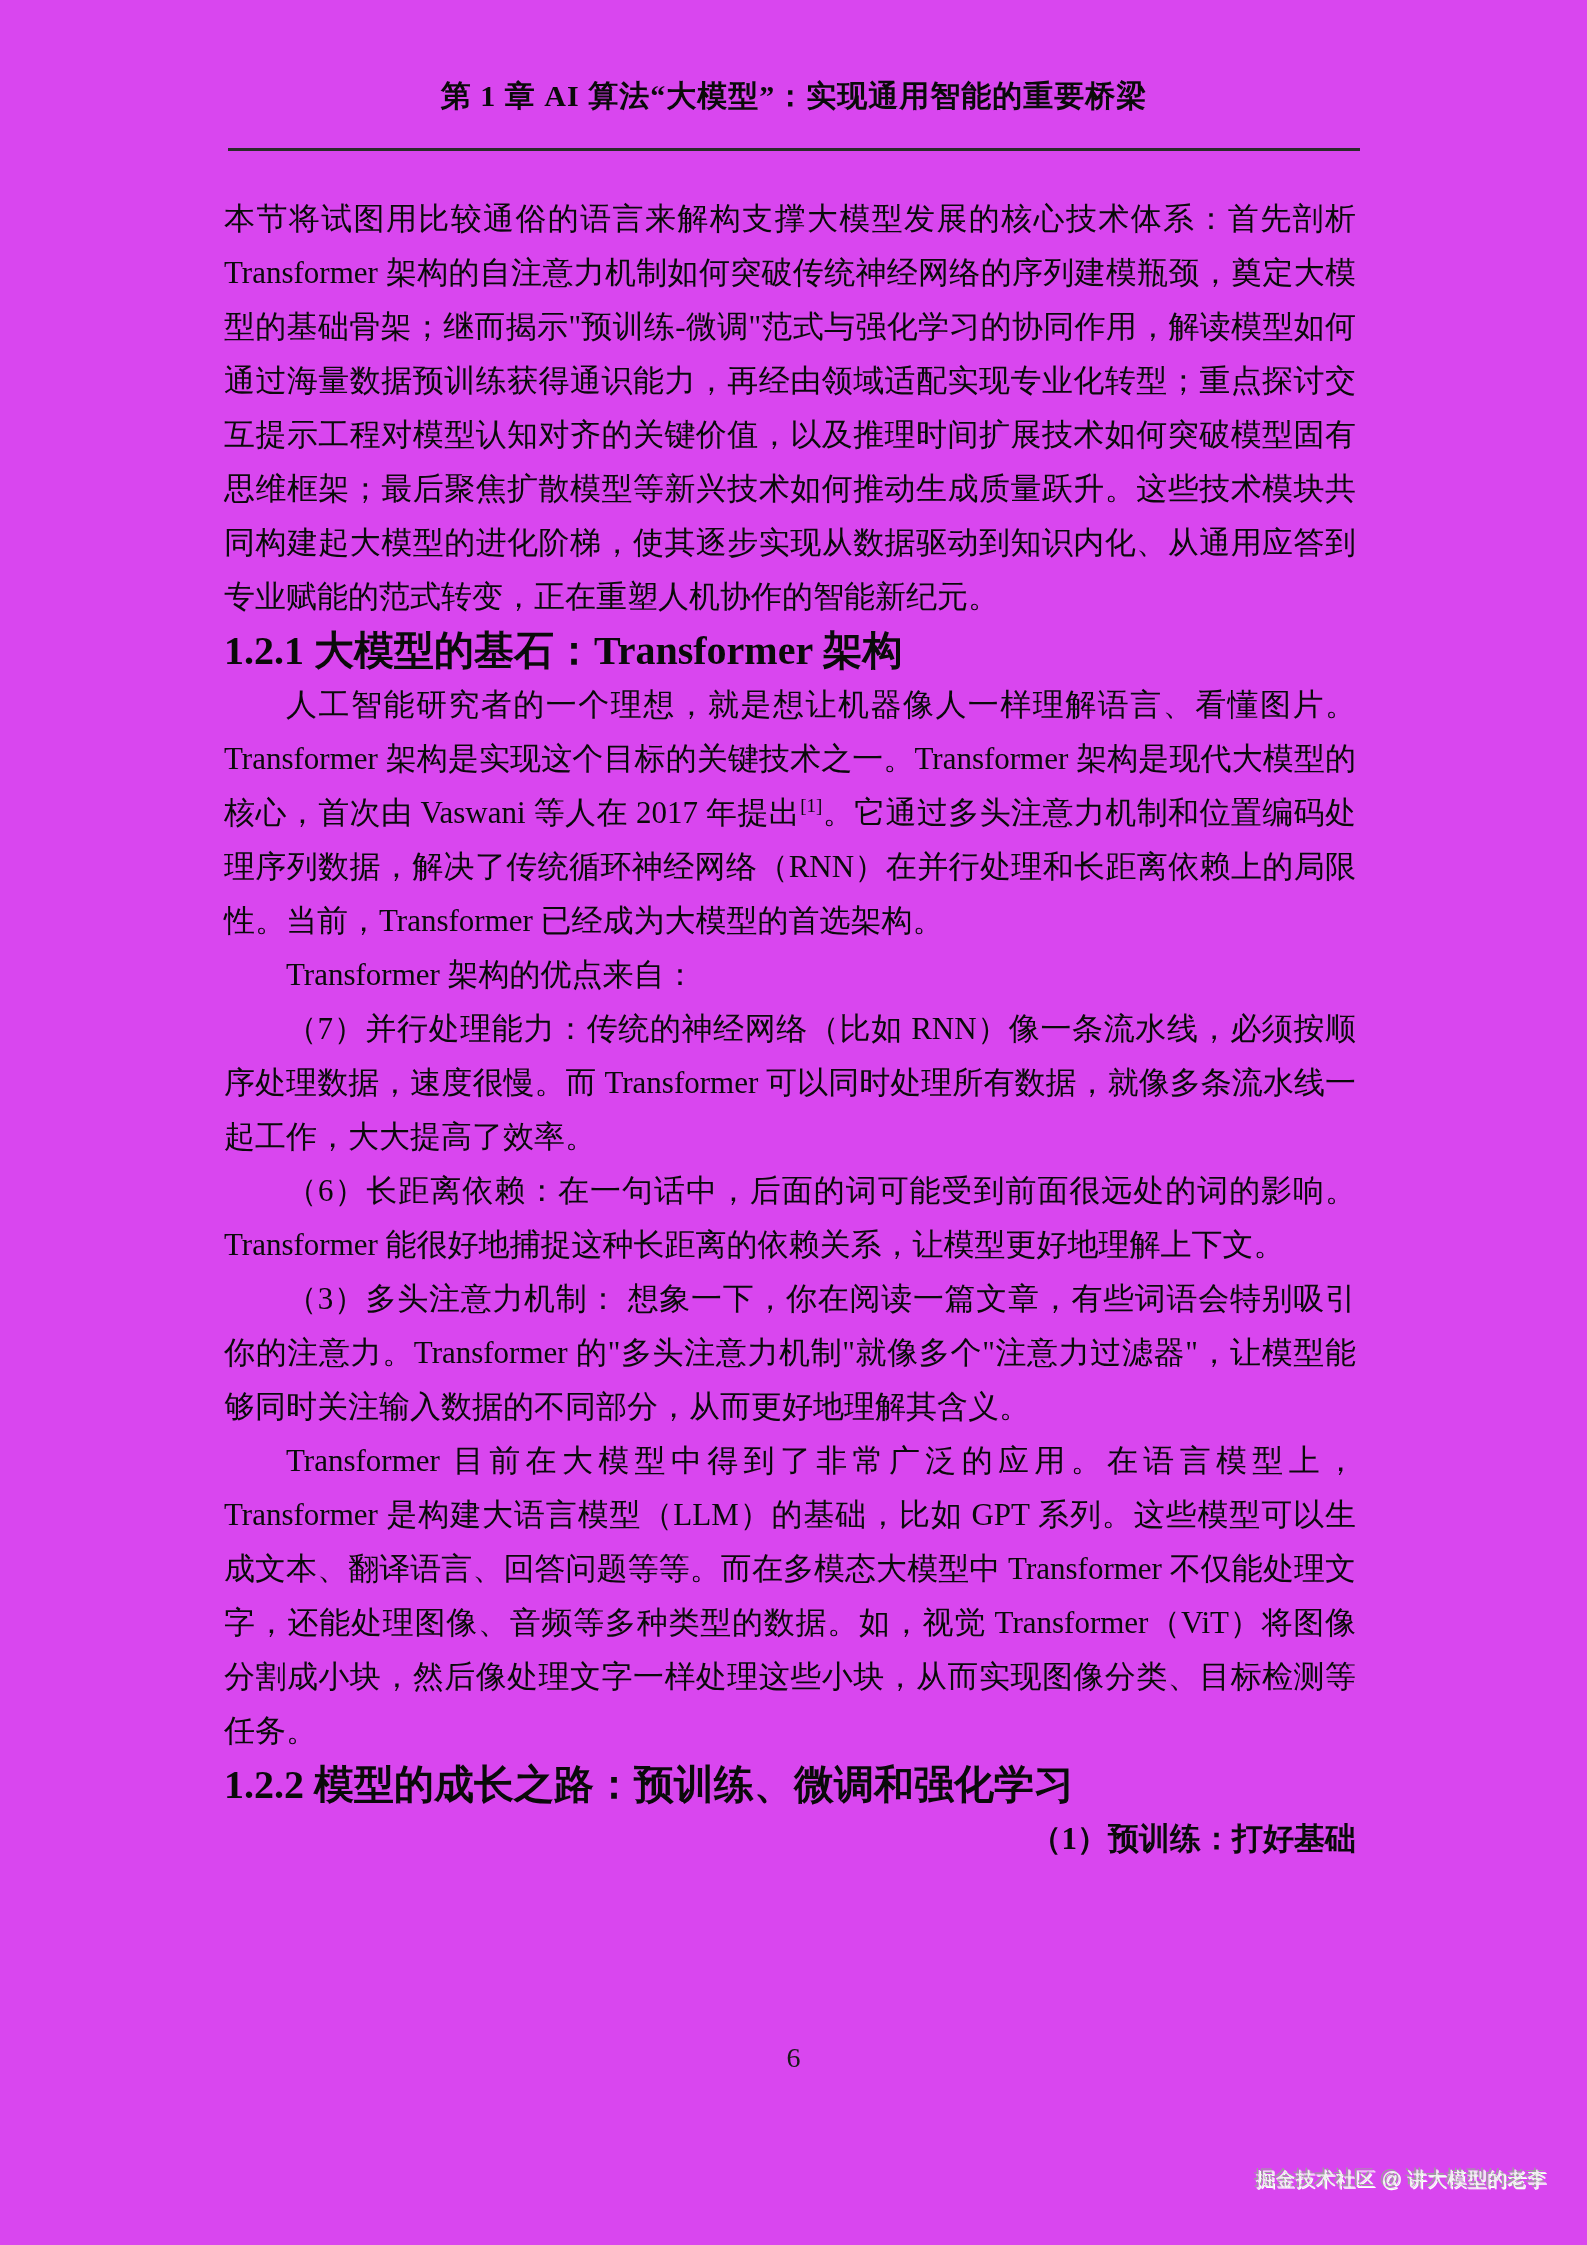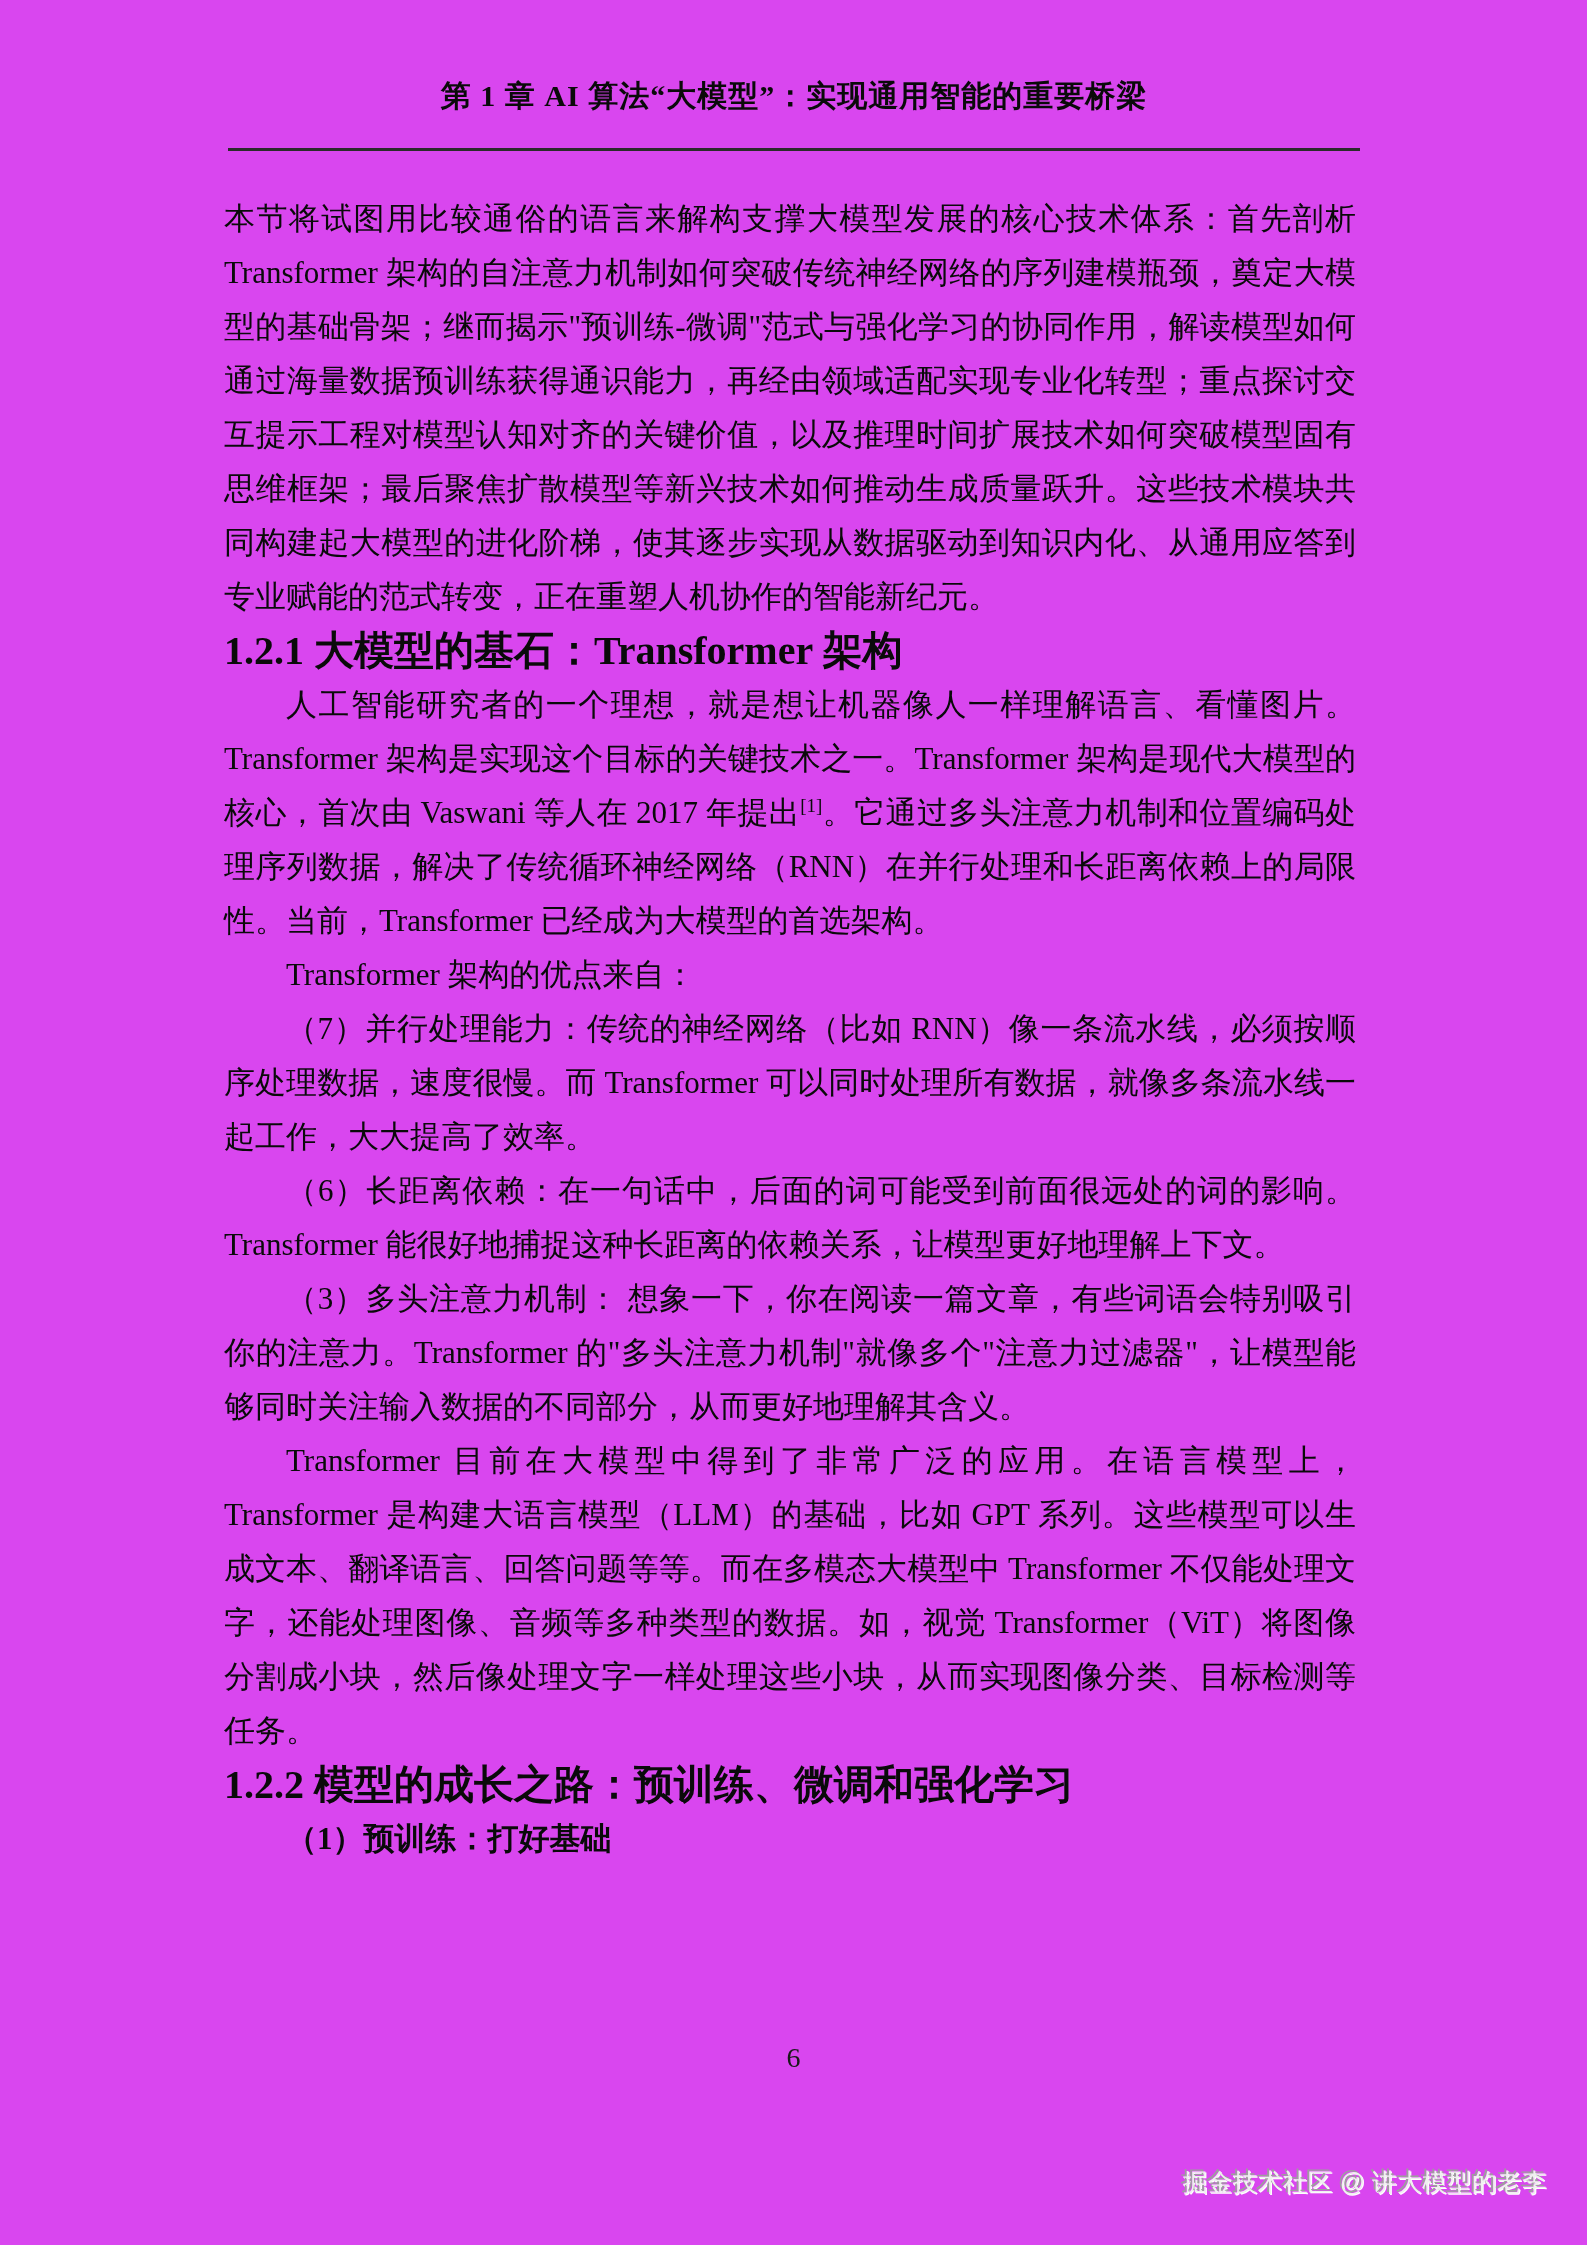--- a/index.html
+++ b/index.html
@@ -49,41 +49,41 @@
     line-height: 54px;
     font-weight: bold;
     text-align: left;
   }
   .sub-heading {
     margin: 0;
     font-size: 31px;
     line-height: 54px;
     font-weight: bold;
     text-indent: 2em;
-    text-align: left;
+    text-align: right;
   }
   sup.footnote {
     font-size: 19px;
     line-height: 0;
     vertical-align: super;
   }
   .page-number {
     position: absolute;
     top: 2042px;
     left: 0;
     width: 100%;
     text-align: center;
     font-size: 28px;
     color: #1a1a1a;
   }
   .watermark {
     position: absolute;
     top: 2166px;
     right: 40px;
-    font-size: 25px;
+    font-size: 20px;
     white-space: nowrap;
     color: #f0f0f0;
     text-shadow: -2px -2px 0 #9e9e9e, 1px 1px 0 #ffffff;
     font-family: "Liberation Sans", "DejaVu Sans", sans-serif;
   }
 </style>
 </head>
 <body>
 
 <div class="page">

